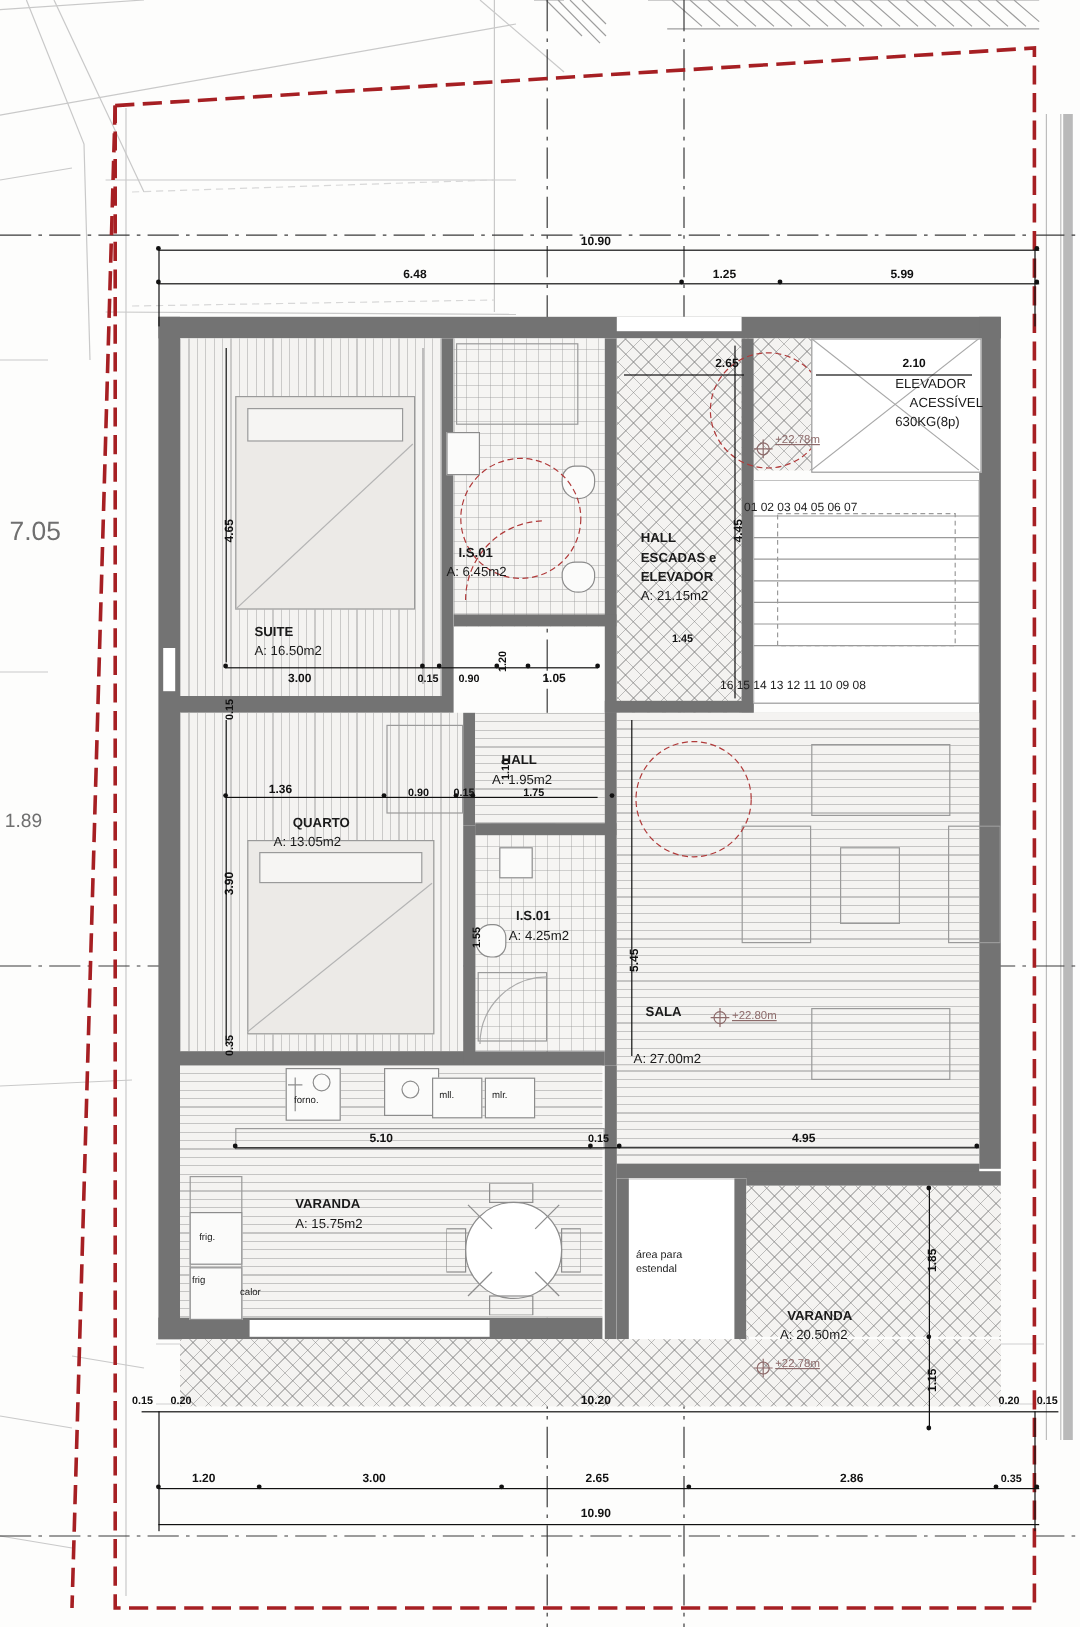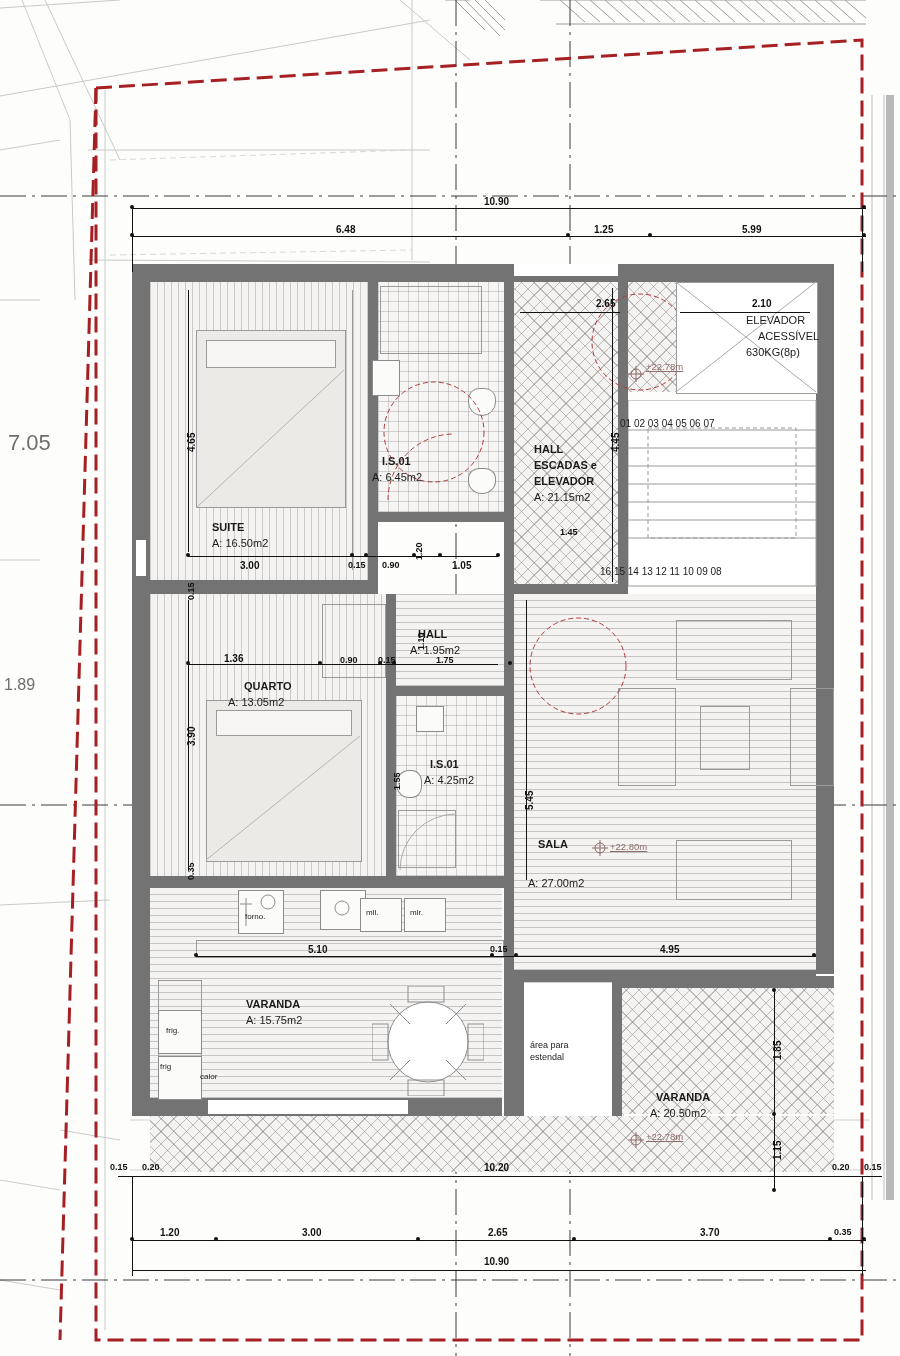--- a/index.html
+++ b/index.html
@@ -410,21 +410,21 @@
   <div class="dln" style="left:132px;top:1240px;width:734px;"></div>
   <div class="dot" style="left:130px;top:1237px;"></div>
   <div class="dot" style="left:214px;top:1237px;"></div>
   <div class="dot" style="left:416px;top:1237px;"></div>
   <div class="dot" style="left:572px;top:1237px;"></div>
   <div class="dot" style="left:828px;top:1237px;"></div>
   <div class="dot" style="left:862px;top:1237px;"></div>
   <div class="dim" style="left:160px;top:1227px;">1.20</div>
   <div class="dim" style="left:302px;top:1227px;">3.00</div>
   <div class="dim" style="left:488px;top:1227px;">2.65</div>
-  <div class="dim" style="left:700px;top:1227px;">3.70</div>
+  <div class="dim" style="left:700px;top:1227px;">2.86</div>
   <div class="dim" style="left:834px;top:1227px;font-size:9px;">0.35</div>
 
   <div class="dln" style="left:132px;top:1270px;width:734px;"></div>
   <div class="dim" style="left:484px;top:1256px;">10.90</div>
   <div class="dlnv" style="left:132px;top:1176px;height:100px;"></div>
   <div class="dlnv" style="left:862px;top:1176px;height:100px;"></div>
 
   <div class="dim" style="left:8px;top:430px;font-size:22px;color:#6f6f6f;font-weight:normal;">7.05</div>
   <div class="dim" style="left:4px;top:676px;font-size:16px;color:#6f6f6f;font-weight:normal;">1.89</div>
 

